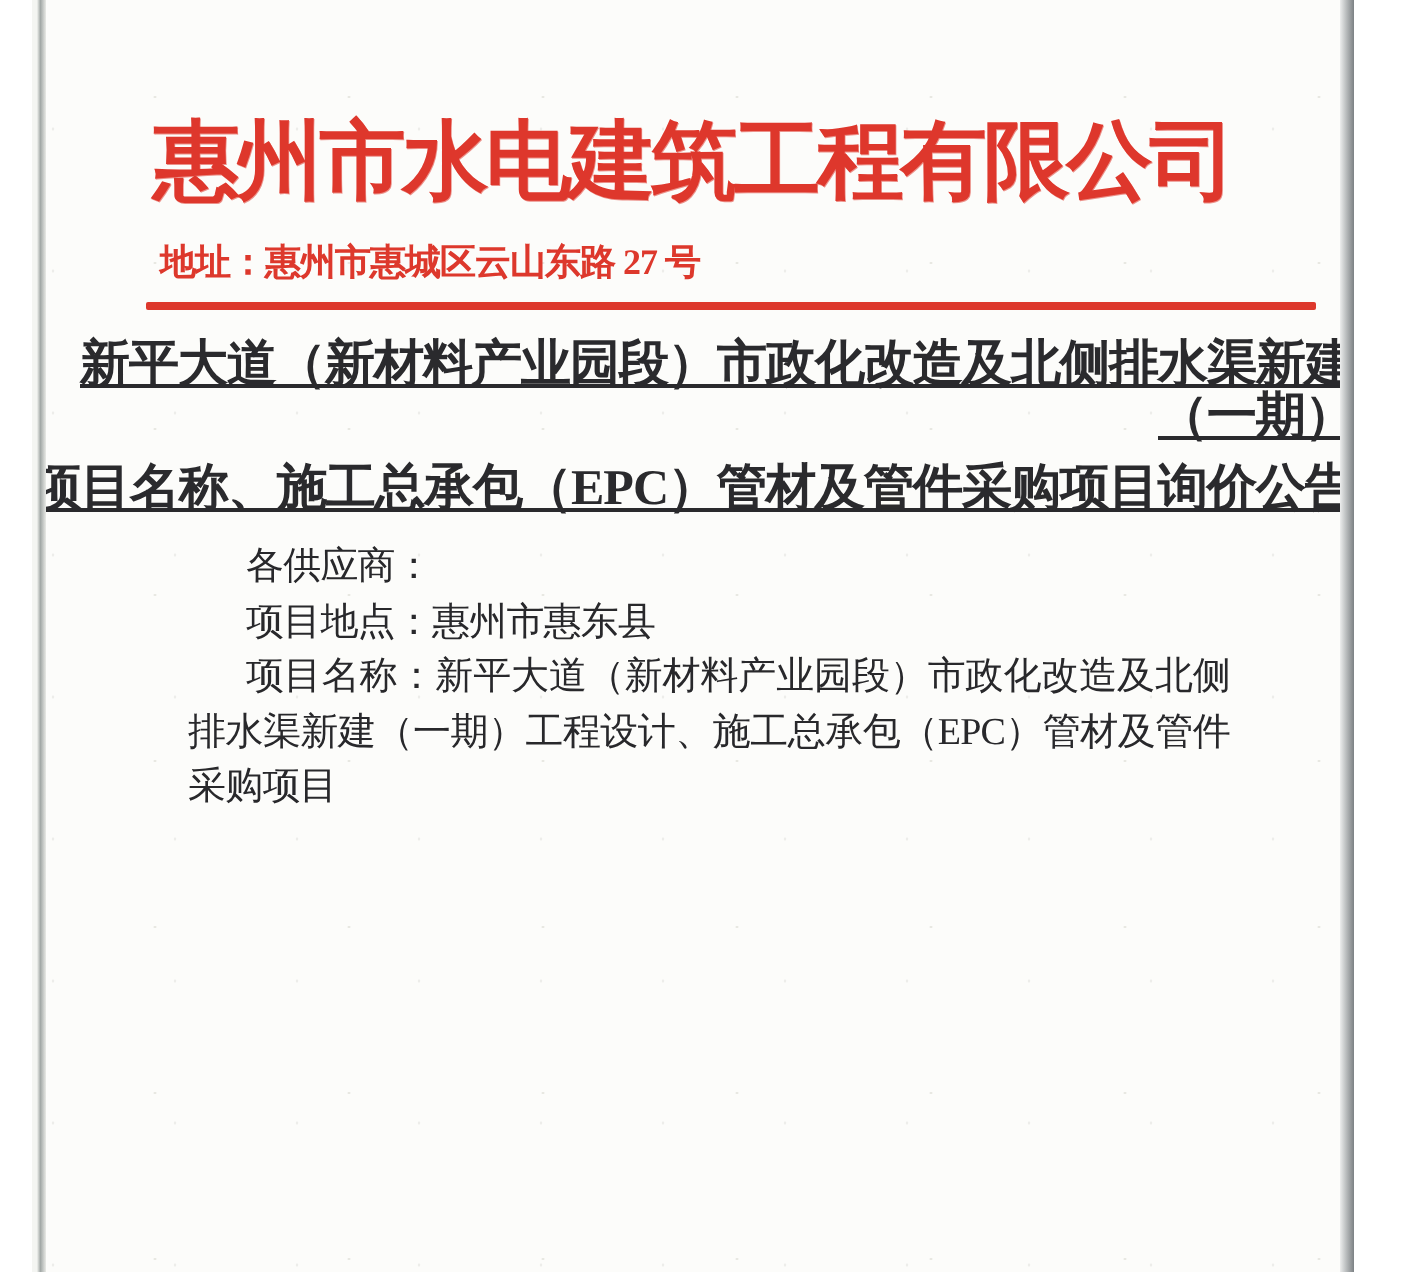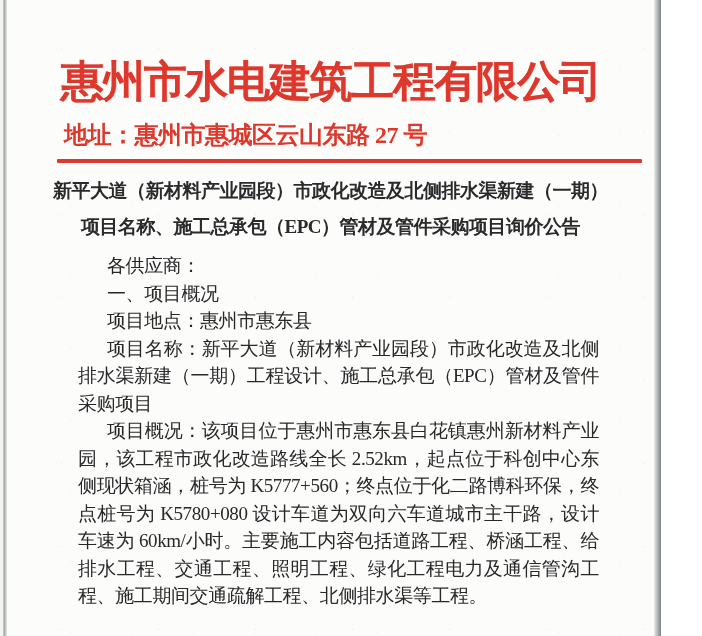--- a/index.html
+++ b/index.html
@@ -10,20 +10,21 @@
     position: relative;
     width: 661px;
     height: 636px;
     overflow: hidden;
     background-color: #fcfcfa;
     background-image:
       radial-gradient(#e8e8e2 0.6px, transparent 0.9px),
       radial-gradient(#ededea 0.5px, transparent 0.8px);
     background-size: 97px 83px, 61px 71px;
     background-position: 13px 7px, 41px 29px;
+    margin-left: 16px;
   }
 
   
   .scan-edge-left {
     position: absolute; left: 0; top: 0; width: 7px; height: 100%;
     background: linear-gradient(to right, #f4f5f2 0%, #f4f5f2 35%, #a2a8a6 60%, #e9eae6 100%);
     z-index: 6;
   }
   .scan-edge-right {
     position: absolute; right: 0; top: 0; width: 7px; height: 100%;
@@ -40,42 +41,43 @@
     letter-spacing: -1.5px;
     color: #de372c;
     line-height: 56px;
     text-shadow: 0.4px 0.4px 0 rgba(222,55,44,0.55);
   }
   .contact-row {
     margin: 9px 66px 0 64px;
     display: flex;
     justify-content: space-between;
     align-items: baseline;
-    font-size: 24px;
+    font-size: 18px;
     font-weight: 700;
     color: #dd382c;
     letter-spacing: -0.5px;
     white-space: nowrap;
   }
   .header-rule {
     margin: 8px 0 0 57px;
     width: 585px;
     height: 4px;
     background: #dd382c;
     border-radius: 1px;
   }
 
   
   .doc-title {
     margin-top: 15px;
-    text-align: center;
+    text-align: right;
     font-weight: 700;
     color: #2a2a2d;
-    font-size: 19px;
+    font-size: 25px;
     letter-spacing: -0.5px;
+    text-decoration: underline;
   }
   .doc-title .line1 { line-height: 26px; }
   .doc-title .line2 { line-height: 26px; margin-top: 10px; }
 
   
   .body-text {
     margin: 12px 62px 0 78px;
     font-size: 19px;
     letter-spacing: -0.4px;
     line-height: 27.5px;
@@ -102,24 +104,22 @@
 
   <div class="header-rule"></div>
 
   <div class="doc-title">
     <div class="line1">新平大道（新材料产业园段）市政化改造及北侧排水渠新建（一期）</div>
     <div class="line2">项目名称、施工总承包（EPC）管材及管件采购项目询价公告</div>
   </div>
 
   <div class="body-text">
     <p class="salutation">各供应商：</p>
-    <p class="section-heading">一、项目概况</p>
     <p>项目地点：惠州市惠东县</p>
     <p>项目名称：新平大道（新材料产业园段）市政化改造及北侧排水渠新建（一期）工程设计、施工总承包（EPC）管材及管件采购项目</p>
-    <p>项目概况：该项目位于惠州市惠东县白花镇惠州新材料产业园，该工程市政化改造路线全长 2.52km，起点位于科创中心东侧现状箱涵，桩号为 K5777+560；终点位于化二路博科环保，终点桩号为 K5780+080 设计车道为双向六车道城市主干路，设计车速为 60km/小时。主要施工内容包括道路工程、桥涵工程、给排水工程、交通工程、照明工程、绿化工程电力及通信管沟工程、施工期间交通疏解工程、北侧排水渠等工程。</p>
   </div>
 
   <div class="seal">
     
     
     
     
     
     
     

